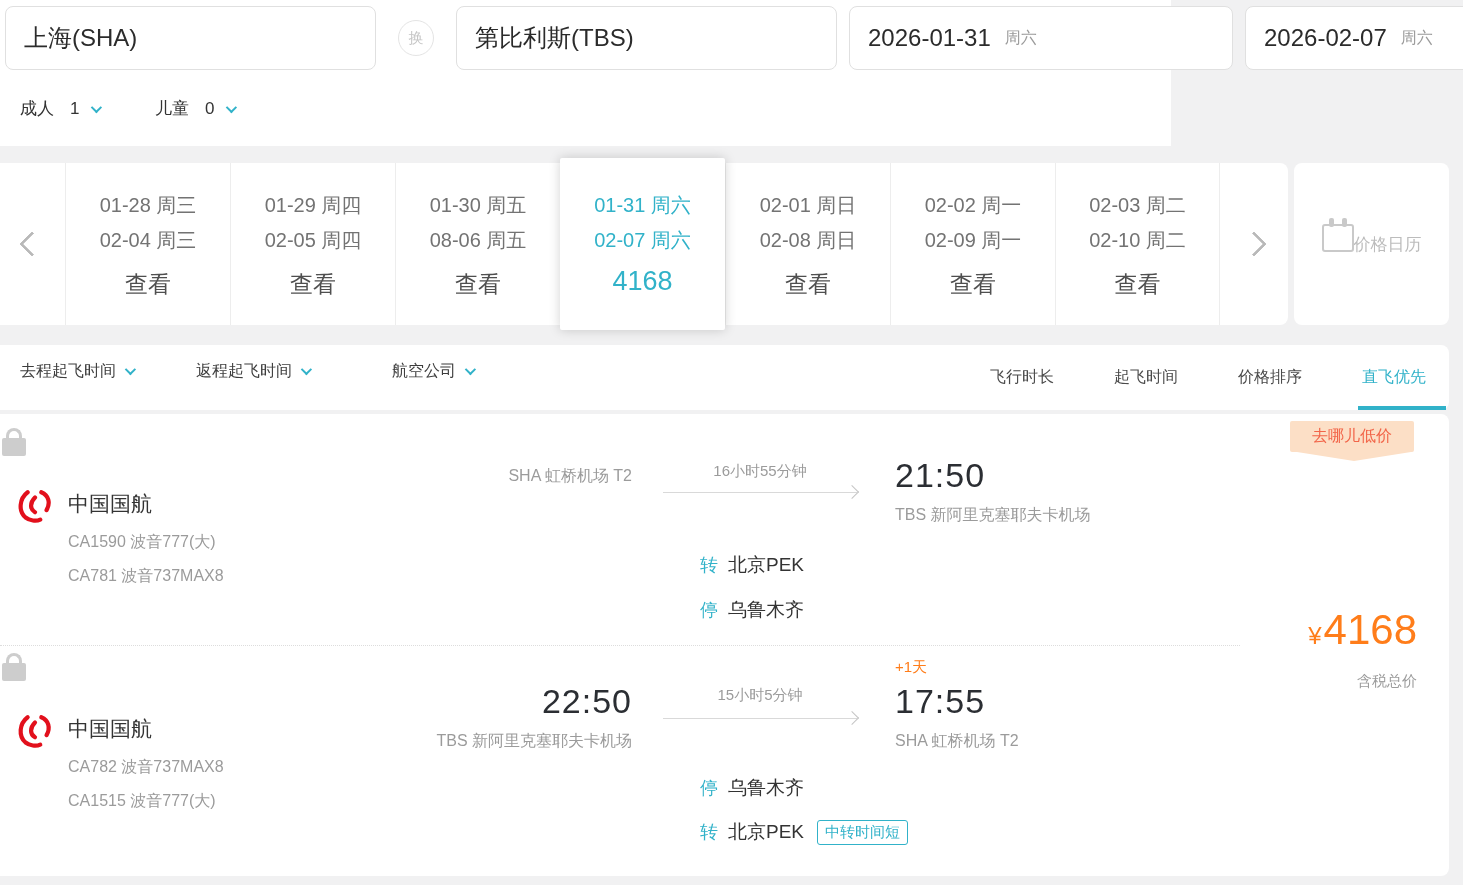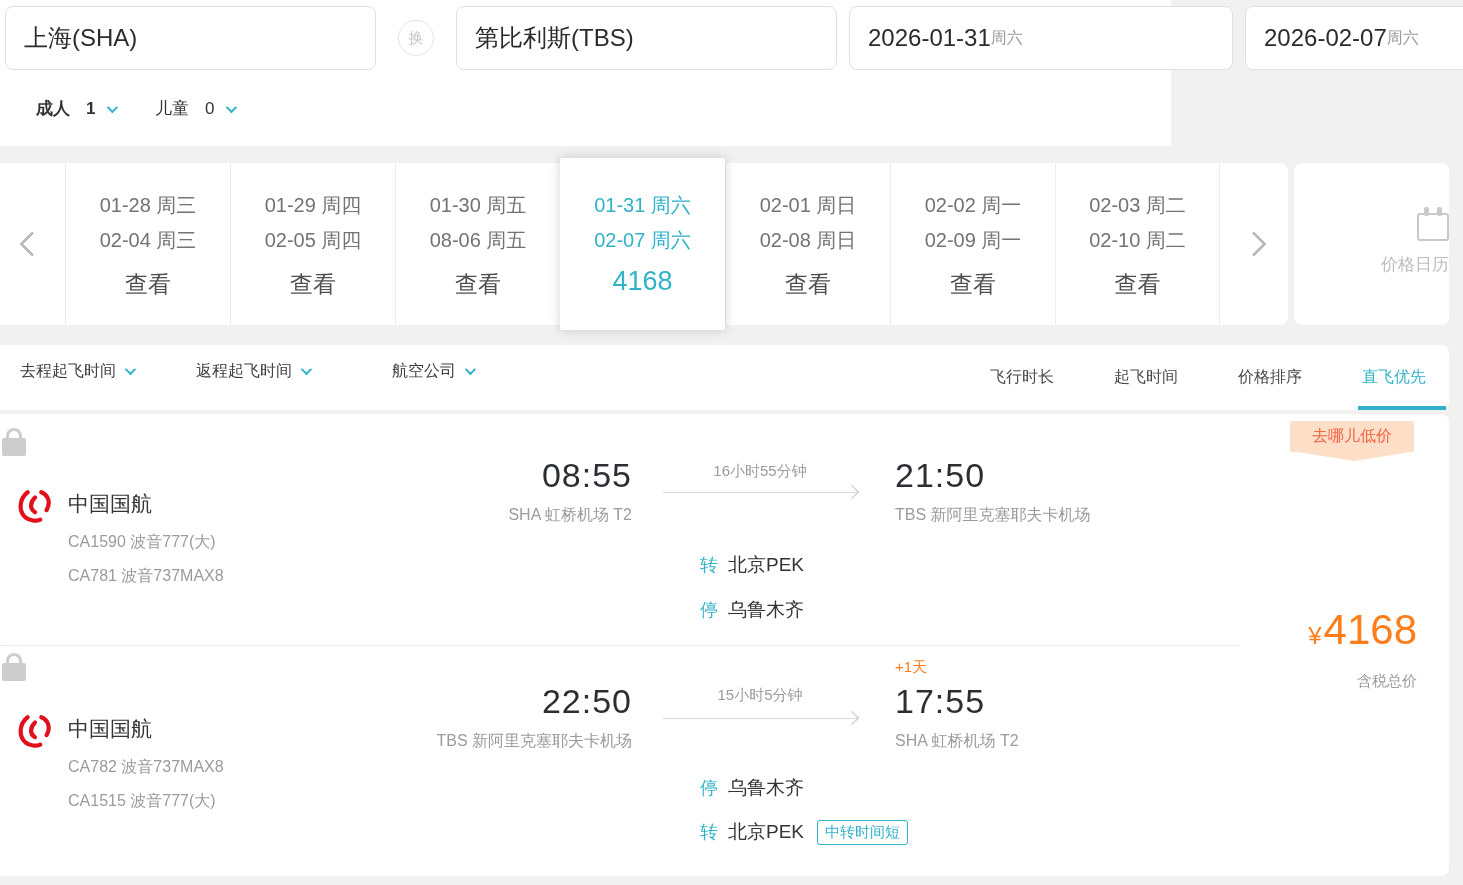--- a/index.html
+++ b/index.html
@@ -13,44 +13,44 @@
   .sec-filter { left:0; top:345px; width:1449px; height:65px; border-radius:0 8px 8px 0; }
   .sec-results{ left:0; top:414px; width:1449px; height:462px; border-radius:0 8px 8px 0; }
 
   
   .inbox { position:absolute; top:6px; height:64px; border:1px solid #e0e0e0; border-radius:8px; background:#fff;
            display:flex; align-items:center; padding:0 18px; font-size:24px; color:#2b2b2b; }
   .box-from { left:5px;   width:371px; }
   .box-to   { left:456px; width:381px; }
   .box-dep  { left:849px; width:384px; }
   .box-ret  { left:1245px; width:390px; }
-  .weekday { font-size:16px; color:#9b9b9b; margin-left:0; }
+  .weekday { font-size:16px; color:#9b9b9b; margin-left:14px; }
   .swap-btn { position:absolute; left:398px; top:20px; width:36px; height:36px; border:1px solid #e4e4e4;
               border-radius:50%; color:#c6c6c6; font-size:15px; display:flex; align-items:center;
               justify-content:center; background:#fff; }
   .pax { position:absolute; top:97px; display:flex; align-items:center; font-size:17px; color:#333; }
-  .pax-adult { left:36px;font-weight:bold; } .pax-child { left:155px; }
+  .pax-adult { left:20px; } .pax-child { left:155px; }
   .pax .num { margin-left:16px; }
   .chev-down { display:inline-block; width:8px; height:8px; border-right:2px solid #31b2c9;
                border-bottom:2px solid #31b2c9; transform:rotate(45deg) translateY(-2px); margin-left:12px; }
 
   
   .nav-chev { position:absolute; top:0; height:100%; width:64px; display:flex; align-items:center; justify-content:center; cursor:pointer; }
   .nav-prev { left:0; } .nav-next { left:1220px; width:68px; }
   .chev-l { width:18px; height:18px; border-left:3px solid #b9b9b9; border-bottom:3px solid #b9b9b9; transform:rotate(45deg); border-radius:1px;}
   .chev-r { width:18px; height:18px; border-right:3px solid #b9b9b9; border-top:3px solid #b9b9b9; transform:rotate(45deg); border-radius:1px;}
   .dcard { position:absolute; top:0; width:165px; height:162px; border-left:1px solid #ededed;
            text-align:center; padding-top:25px; cursor:pointer; background:#fff; }
   .dcard .ln { font-size:20px; color:#737373; line-height:35px; }
   .dcard .pr { font-size:23px; color:#4f4f4f; margin-top:11px; }
   .dcard.selected { top:-5px; height:172px; padding-top:30px; box-shadow:0 0 12px rgba(0,0,0,.18); z-index:2; border-left:none; border-radius:2px; }
   .dcard.selected .ln { color:#31b2c9; }
   .dcard.selected .pr { color:#31b2c9; font-size:27px; margin-top:8px; }
   .d0{left:65px}.d1{left:230px}.d2{left:395px}.d3{left:560px}.d4{left:725px}.d5{left:890px}.d6{left:1055px; border-right:1px solid #ededed;}
-  .sec-cal { display:flex; flex-direction:column; align-items:flex-end; justify-content:center; cursor:pointer; }
+  .sec-cal { display:flex; flex-direction:row; align-items:center; justify-content:center; cursor:pointer; }
   .cal-icon { position:relative; width:32px; height:28px; border:2px solid #c9c9c9; border-radius:3px; margin-bottom:12px; }
   .cal-icon::before,.cal-icon::after { content:""; position:absolute; top:-8px; width:5px; height:9px; background:#c9c9c9; border-radius:2px; }
   .cal-icon::before{ left:5px; } .cal-icon::after{ right:5px; }
   .cal-label { font-size:17px; color:#bcbcbc; }
 
   
   .fdrop { position:absolute; top:0; height:52px; display:flex; align-items:center; font-size:16px; color:#3d3d3d; cursor:pointer; }
   .fd1{left:20px}.fd2{left:196px}.fd3{left:392px}
   .fdrop .chev-down { margin-left:9px; }
   .fsort { position:absolute; top:0; height:65px; display:flex; align-items:center; font-size:16px; color:#4a4a4a; cursor:pointer; }
@@ -212,21 +212,20 @@
       <path d="M13 6 C 5 12, 4 24, 11 30 C 15 33, 21 34, 25 32"></path>
       <path d="M20 11 C 15 16, 15 22, 20 25"></path>
       <path d="M26 6 C 33 9, 35 16, 31 23"></path>
     </g>
   </svg>
   <div class="airline" style="top:76px">中国国航</div>
   <div class="flt" style="top:118px">CA1590 波音777(大)</div>
   <div class="flt" style="top:152px">CA781 波音737MAX8</div>
 
   <div class="dep-col" style="top:42px">
-    <div class="big-time">08:55</div>
     <div class="airport">SHA 虹桥机场 T2</div>
   </div>
   <div class="dur" style="top:48px">16小时55分钟</div>
   <div class="arrow" style="top:78px"></div>
   <div class="arr-col" style="top:42px">
     <div class="big-time">21:50</div>
     <div class="airport">TBS 新阿里克塞耶夫卡机场</div>
   </div>
   <div class="stop" style="top:138px">
     <span class="t">转</span>

